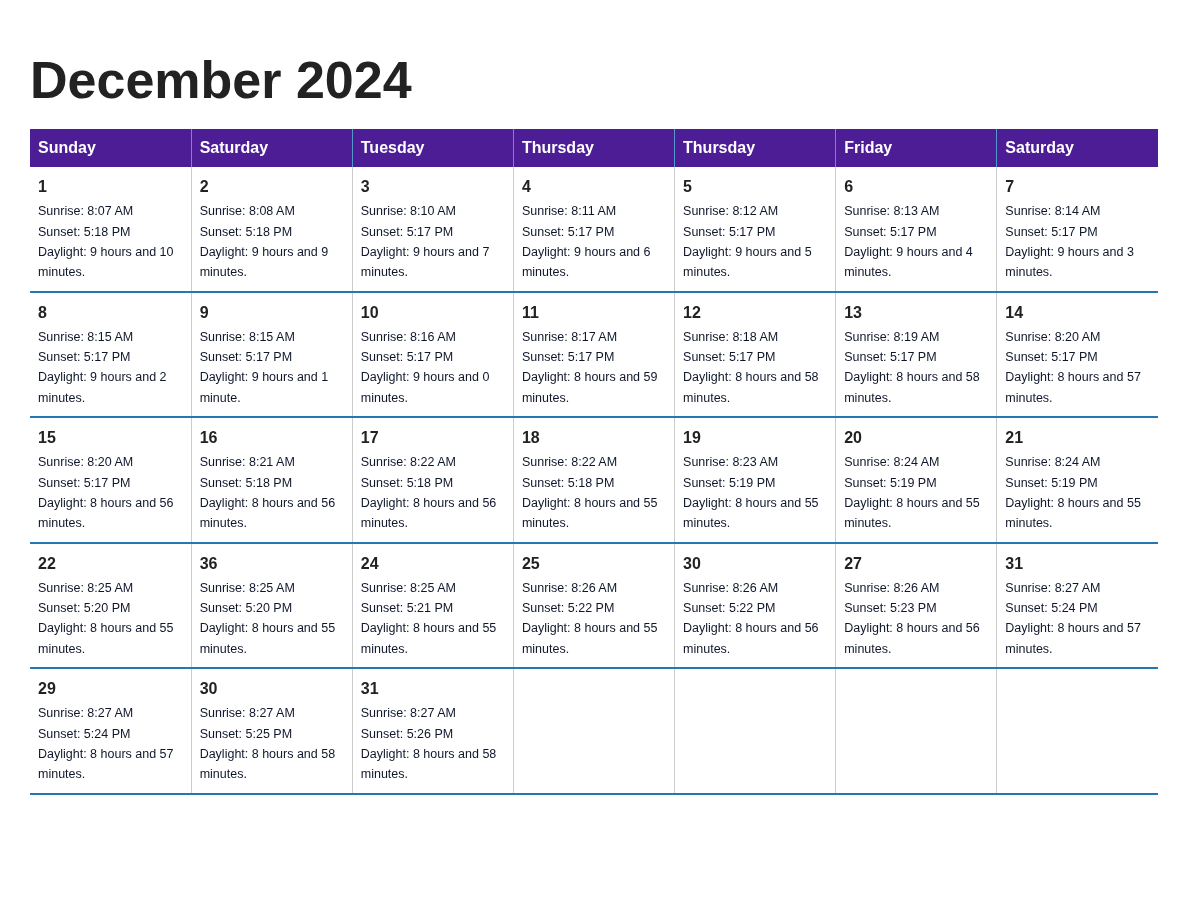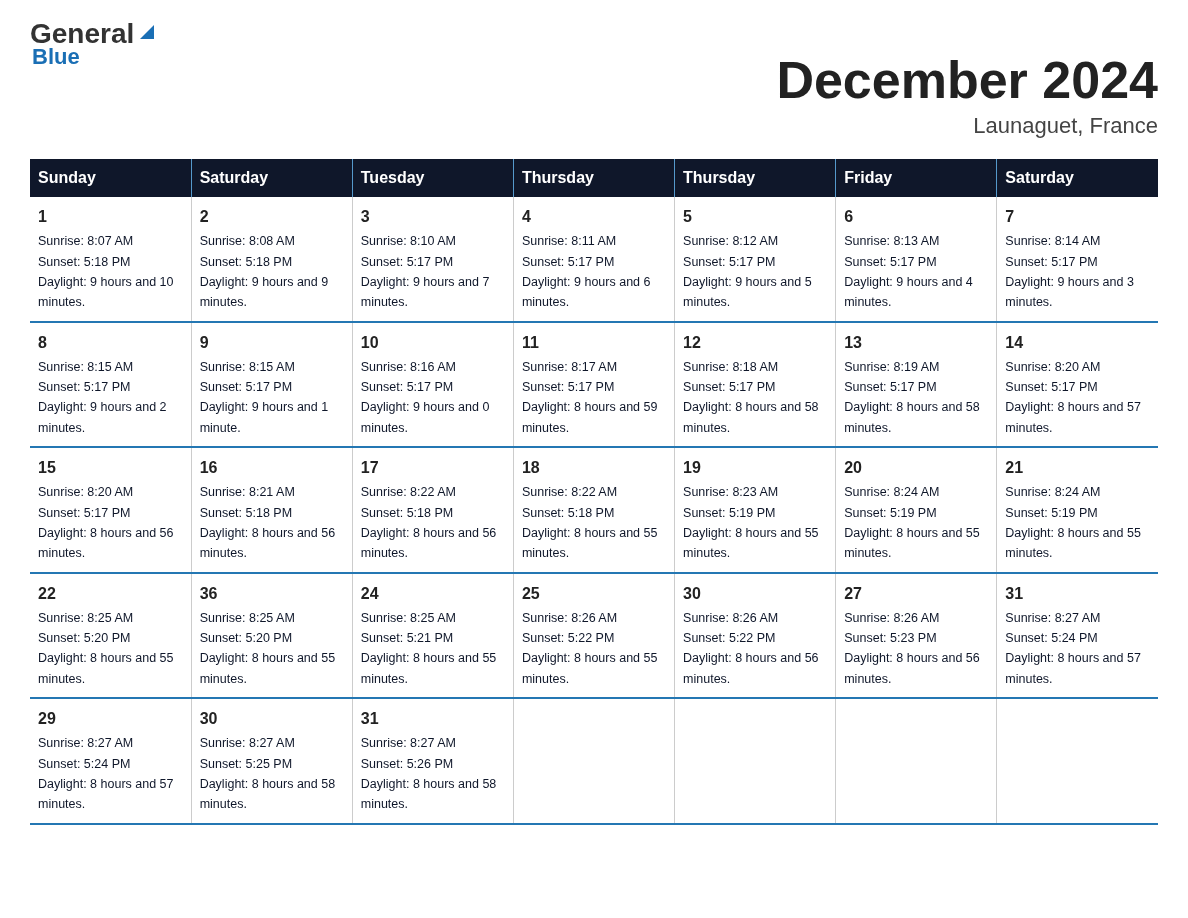--- a/index.html
+++ b/index.html
@@ -48,21 +48,21 @@
       font-size: 22px;
       color: #444;
       margin-top: 4px;
     }
     table {
       width: 100%;
       border-collapse: collapse;
       font-size: 13px;
     }
     thead tr th {
-      background-color: #0f172a;
+      background-color: #4c1d95;
       color: #fff;
       padding: 10px 8px;
       text-align: left;
       font-size: 16px;
       font-weight: bold;
       border-right: 1px solid #5599cc;
     }
     thead tr th:last-child {
       border-right: none;
     }
@@ -92,32 +92,22 @@
       line-height: 1.55;
     }
     td.empty {
       background: #fff;
     }
   </style>
 </head>
 <body>
 
 <div class="header">
-  <div class="logo">
-    <div style="display:flex; align-items:center;">
-      <span class="logo-text">General</span>
-      <svg width="22" height="22" viewBox="0 0 22 22" style="margin-left:2px; margin-top:-4px;">
-        <polygon points="4,18 18,18 18,4" fill="#1a6fb5"></polygon>
-      </svg>
-    </div>
-    <div class="logo-blue-line">Blue</div>
-  </div>
   <div class="title-block">
     <div class="month-title">December 2024</div>
-    <div class="location">Launaguet, France</div>
   </div>
 </div>
 
 <table>
   <thead>
     <tr>
     <th>Sunday</th>
         <th>Saturday</th>
         <th>Tuesday</th>
         <th>Thursday</th>

